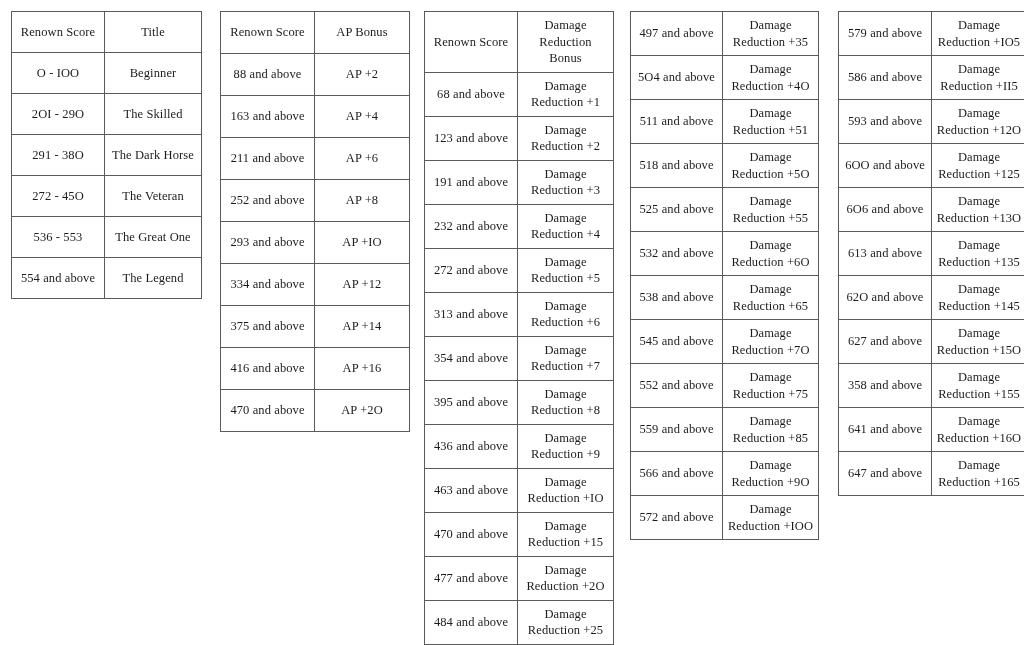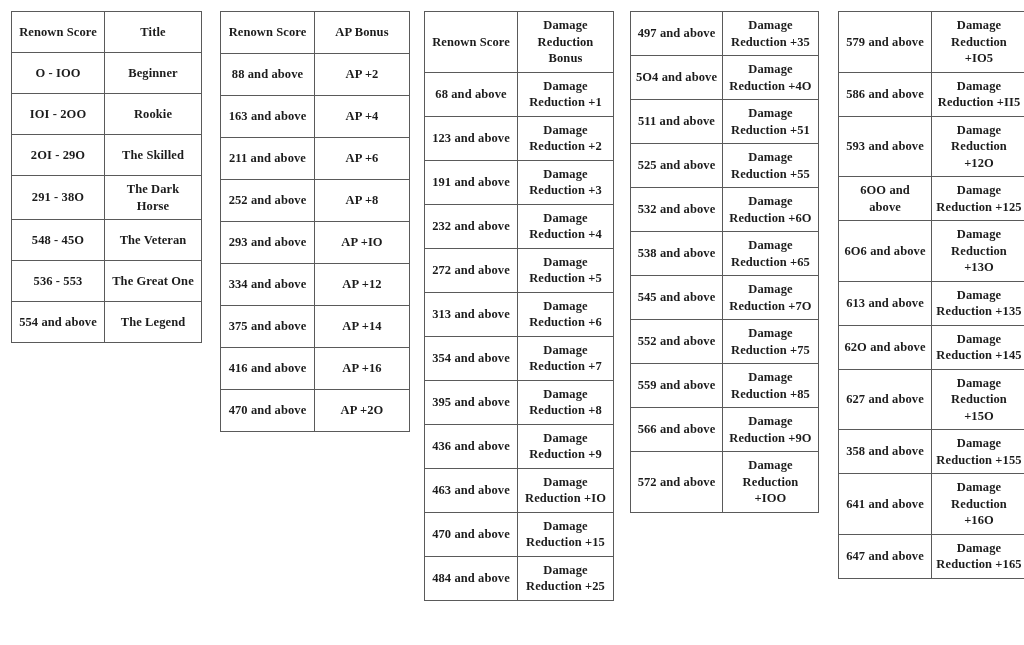--- a/index.html
+++ b/index.html
@@ -12,21 +12,20 @@
     height: 645px;
     font-family: "Liberation Serif", "DejaVu Serif", serif;
     color: #1a1a1a;
     position: relative;
     overflow: hidden;
   }
   .sheet {
     position: relative;
     width: 1024px;
     height: 545px;
-    font-weight: bold;
   }
   .rtable {
     position: absolute;
     border-collapse: collapse;
     table-layout: fixed;
     background: #ffffff;
   }
   .rtable td {
     border: 1px solid #5a5a5a;
     text-align: center;
@@ -82,33 +81,29 @@
     <tbody>
         <tr>
           <td class="hdr">Renown Score</td>
           <td class="hdr">Title</td>
         </tr>
         <tr>
           <td>O - IOO</td>
           <td>Beginner</td>
         </tr>
         <tr>
-          <td>IOI - 2OO</td>
-          <td>Rookie</td>
-        </tr>
-        <tr>
           <td>2OI - 29O</td>
           <td>The Skilled</td>
         </tr>
         <tr>
           <td>291 - 38O</td>
           <td>The Dark Horse</td>
         </tr>
         <tr>
-          <td>548 - 45O</td>
+          <td>272 - 45O</td>
           <td>The Veteran</td>
         </tr>
         <tr>
           <td>536 - 553</td>
           <td>The Great One</td>
         </tr>
         <tr>
           <td>554 and above</td>
           <td>The Legend</td>
         </tr>
@@ -212,20 +207,24 @@
         </tr>
         <tr>
           <td>463 and above</td>
           <td>Damage Reduction +IO</td>
         </tr>
         <tr>
           <td>470 and above</td>
           <td>Damage Reduction +15</td>
         </tr>
         <tr>
+          <td>477 and above</td>
+          <td>Damage Reduction +2O</td>
+        </tr>
+        <tr>
           <td>484 and above</td>
           <td>Damage Reduction +25</td>
         </tr>
       </tbody>
   </table>
 
   <table class="rtable" id="table-dr-bonus-2">
     <colgroup>
         <col class="c1">
         <col class="c2">
@@ -237,20 +236,24 @@
         </tr>
         <tr>
           <td>5O4 and above</td>
           <td>Damage Reduction +4O</td>
         </tr>
         <tr>
           <td>511 and above</td>
           <td>Damage Reduction +51</td>
         </tr>
         <tr>
+          <td>518 and above</td>
+          <td>Damage Reduction +5O</td>
+        </tr>
+        <tr>
           <td>525 and above</td>
           <td>Damage Reduction +55</td>
         </tr>
         <tr>
           <td>532 and above</td>
           <td>Damage Reduction +6O</td>
         </tr>
         <tr>
           <td>538 and above</td>
           <td>Damage Reduction +65</td>

